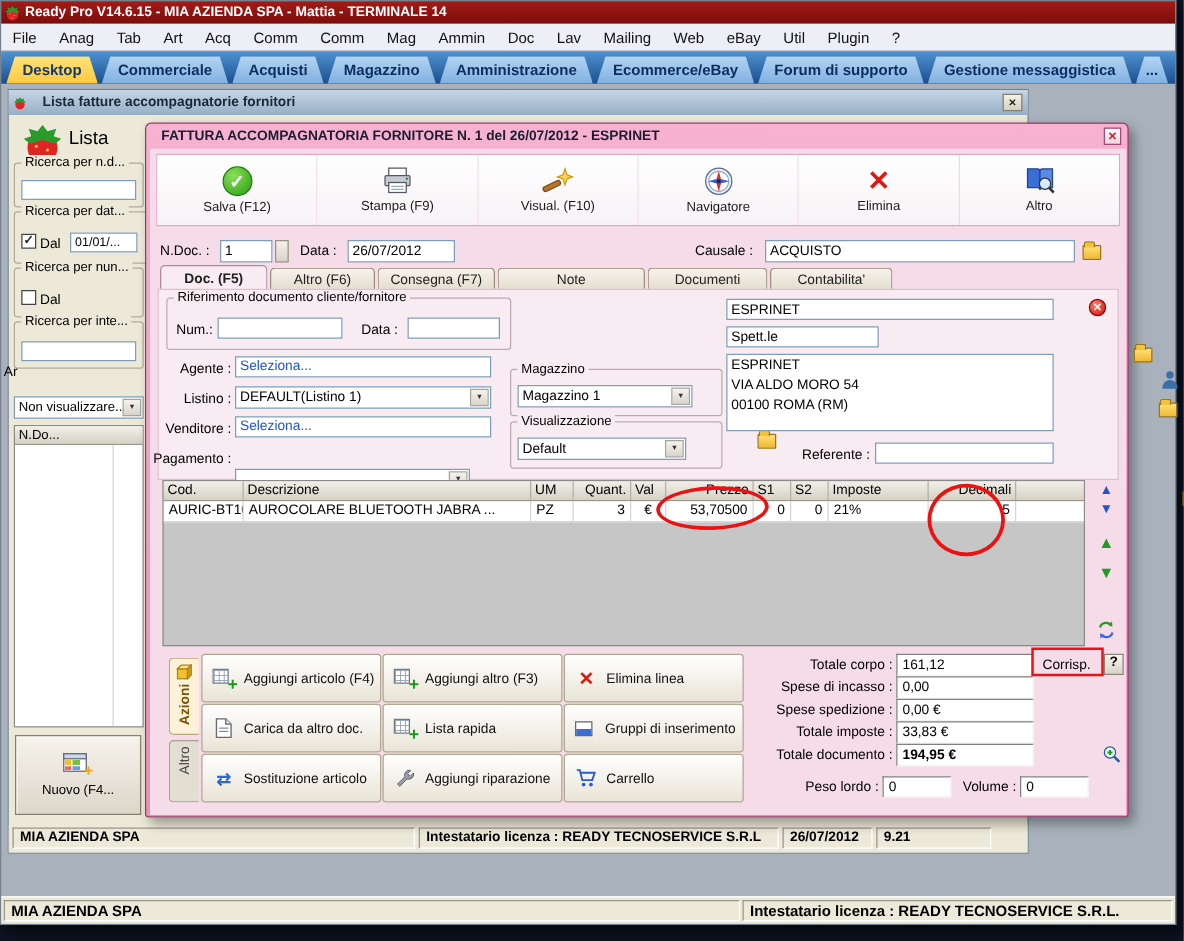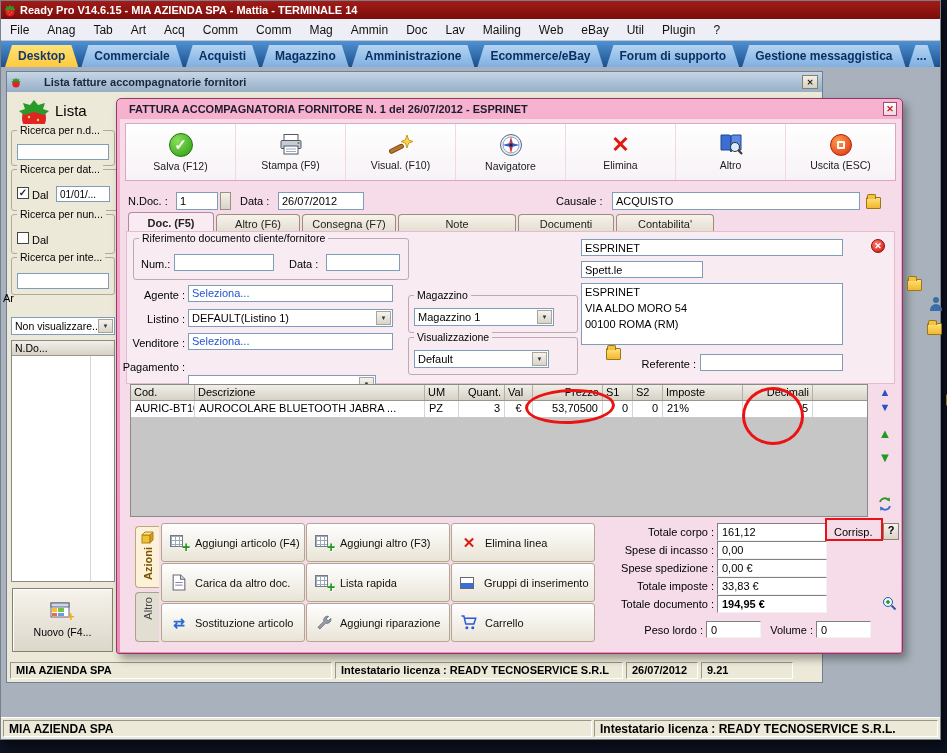--- a/index.html
+++ b/index.html
@@ -25,21 +25,21 @@
   #app{position:absolute;left:0;top:0;width:941px;height:740px;background:#a9b2bc;border:1px solid #77818d;box-shadow:4px 6px 10px rgba(0,0,0,.55)}
   .titlebar{left:0;top:0;width:100%;height:18px;background:linear-gradient(#a31b17,#7a0d0b);display:flex;align-items:center;gap:4px;padding-left:3px}
   .titlebar .t{color:#fff;font-size:11px;font-weight:bold}
   .menubar{left:0;top:18px;width:100%;height:22px;background:#eeeef6;border-bottom:1px solid #c2c2cc;display:flex;align-items:center}
   .mi{font-size:12px;color:#111;padding:0 9px;height:22px;line-height:22px;cursor:default}
   .tabbar{left:0;top:40px;width:100%;height:26px;background:linear-gradient(#4f92d2,#1c4f8e);display:flex;align-items:flex-end;gap:3px;padding:0 0 0 4px}
   .mtab{height:22px;display:flex;align-items:center;justify-content:center;font-size:12px;font-weight:bold;color:#0b2e5e;padding:0 13px;background:linear-gradient(#b4d4f2,#7fb0e2);clip-path:polygon(7px 0,calc(100% - 7px) 0,100% 100%,0 100%);cursor:pointer}
   .mtab.active{background:linear-gradient(#ffe27a,#ffc93c);color:#123a6e}
   
   #lw{left:5px;top:70px;width:817px;height:612px;background:#ece9d8;border:1px solid #6f7f94;z-index:1}
-  .lwtitle{left:0;top:0;width:100%;height:20px;background:linear-gradient(#c6d6e6,#96aec6);display:flex;align-items:center;gap:23px;padding:0 4px;font-size:11px;font-weight:bold;color:#18283a}
+  .lwtitle{left:0;top:0;width:100%;height:20px;background:linear-gradient(#c6d6e6,#96aec6);display:flex;align-items:center;gap:13px;padding:0 4px;font-size:11px;font-weight:bold;color:#18283a}
   .lwclose{margin-left:auto;width:16px;height:14px;background:linear-gradient(#f4f0e6,#d6d0c2);border:1px solid #84806f;font-size:8px;display:flex;align-items:center;justify-content:center;color:#222;cursor:pointer}
   .btn3d{background:linear-gradient(#f6f3ec,#dcd7ca);border:1px solid #84806f;box-shadow:inset 1px 1px 0 #fff;cursor:pointer}
   .lwstat{background:#ece9d8}
   .statpan{position:absolute;height:17px;border:1px solid;border-color:#9a958a #fff #fff #9a958a;font-size:11px;font-weight:bold;padding:1px 5px;white-space:nowrap;overflow:hidden}
   
   #dlg{left:115px;top:97px;width:787px;height:556px;background:linear-gradient(#f7b2d0,#ec8db6);border:1px solid #93366b;border-radius:5px 5px 3px 3px;box-shadow:4px 5px 9px rgba(0,0,0,.35);z-index:10}
   .dtitle{left:0;top:0;width:100%;height:20px;display:flex;align-items:center;padding:0 5px 0 12px;font-size:11px;font-weight:bold;color:#1c1c30}
   .dclose{margin-left:auto;width:14px;height:14px;background:linear-gradient(#fff,#f0d6e2);border:1px solid #a04a78;color:#d01818;font-size:9px;font-weight:bold;display:flex;align-items:center;justify-content:center;cursor:pointer}
   #dbody{left:3px;top:20px;width:781px;height:533px;background:#f5dce8;position:absolute}
   .toolbar{left:5px;top:4px;width:771px;height:58px;background:#fff;border:1px solid #dfa6c4;display:flex}
@@ -241,24 +241,20 @@
         </div>
         <div class="tbtn">
           <svg width="25" height="23" viewBox="0 0 25 23">
               <path d="M3 2h8a2 2 0 0 1 2 2v15a2 2 0 0 0-2-2H3z" fill="#3a6ed4" stroke="#24448a"></path>
               <path d="M23 2h-8a2 2 0 0 0-2 2v15a2 2 0 0 1 2-2h8z" fill="#5a8ae4" stroke="#24448a"></path>
               <circle cx="17" cy="14" r="4.5" fill="#d8ecff" stroke="#333"></circle>
               <line x1="20.3" y1="17.3" x2="24" y2="21" stroke="#333" stroke-width="2"></line>
             </svg>
           <span class="cap">Altro</span>
         </div>
-        <div class="tbtn">
-          <span class="ic-exit"></span>
-          <span class="cap">Uscita (ESC)</span>
-        </div>
       </div>
 
       
       <span class="lbl a" style="left:8px;top:76px">N.Doc. :</span>
       <input class="tb a" style="left: 56px; top: 73px; width: 42px; height: 18px;" value="1">
       <span class="a" style="left:100px;top:73px;width:11px;height:18px;background:linear-gradient(#f4f1ea,#d8d3c8);border:1px solid #98927f"></span>
       <span class="lbl a" style="left:120px;top:76px">Data :</span>
       <input class="tb a" style="left: 158px; top: 73px; width: 86px; height: 18px;" value="26/07/2012">
       <span class="lbl a" style="left:436px;top:76px">Causale :</span>
       <input class="tb a" style="left: 492px; top: 73px; width: 248px; height: 18px;" value="ACQUISTO">

